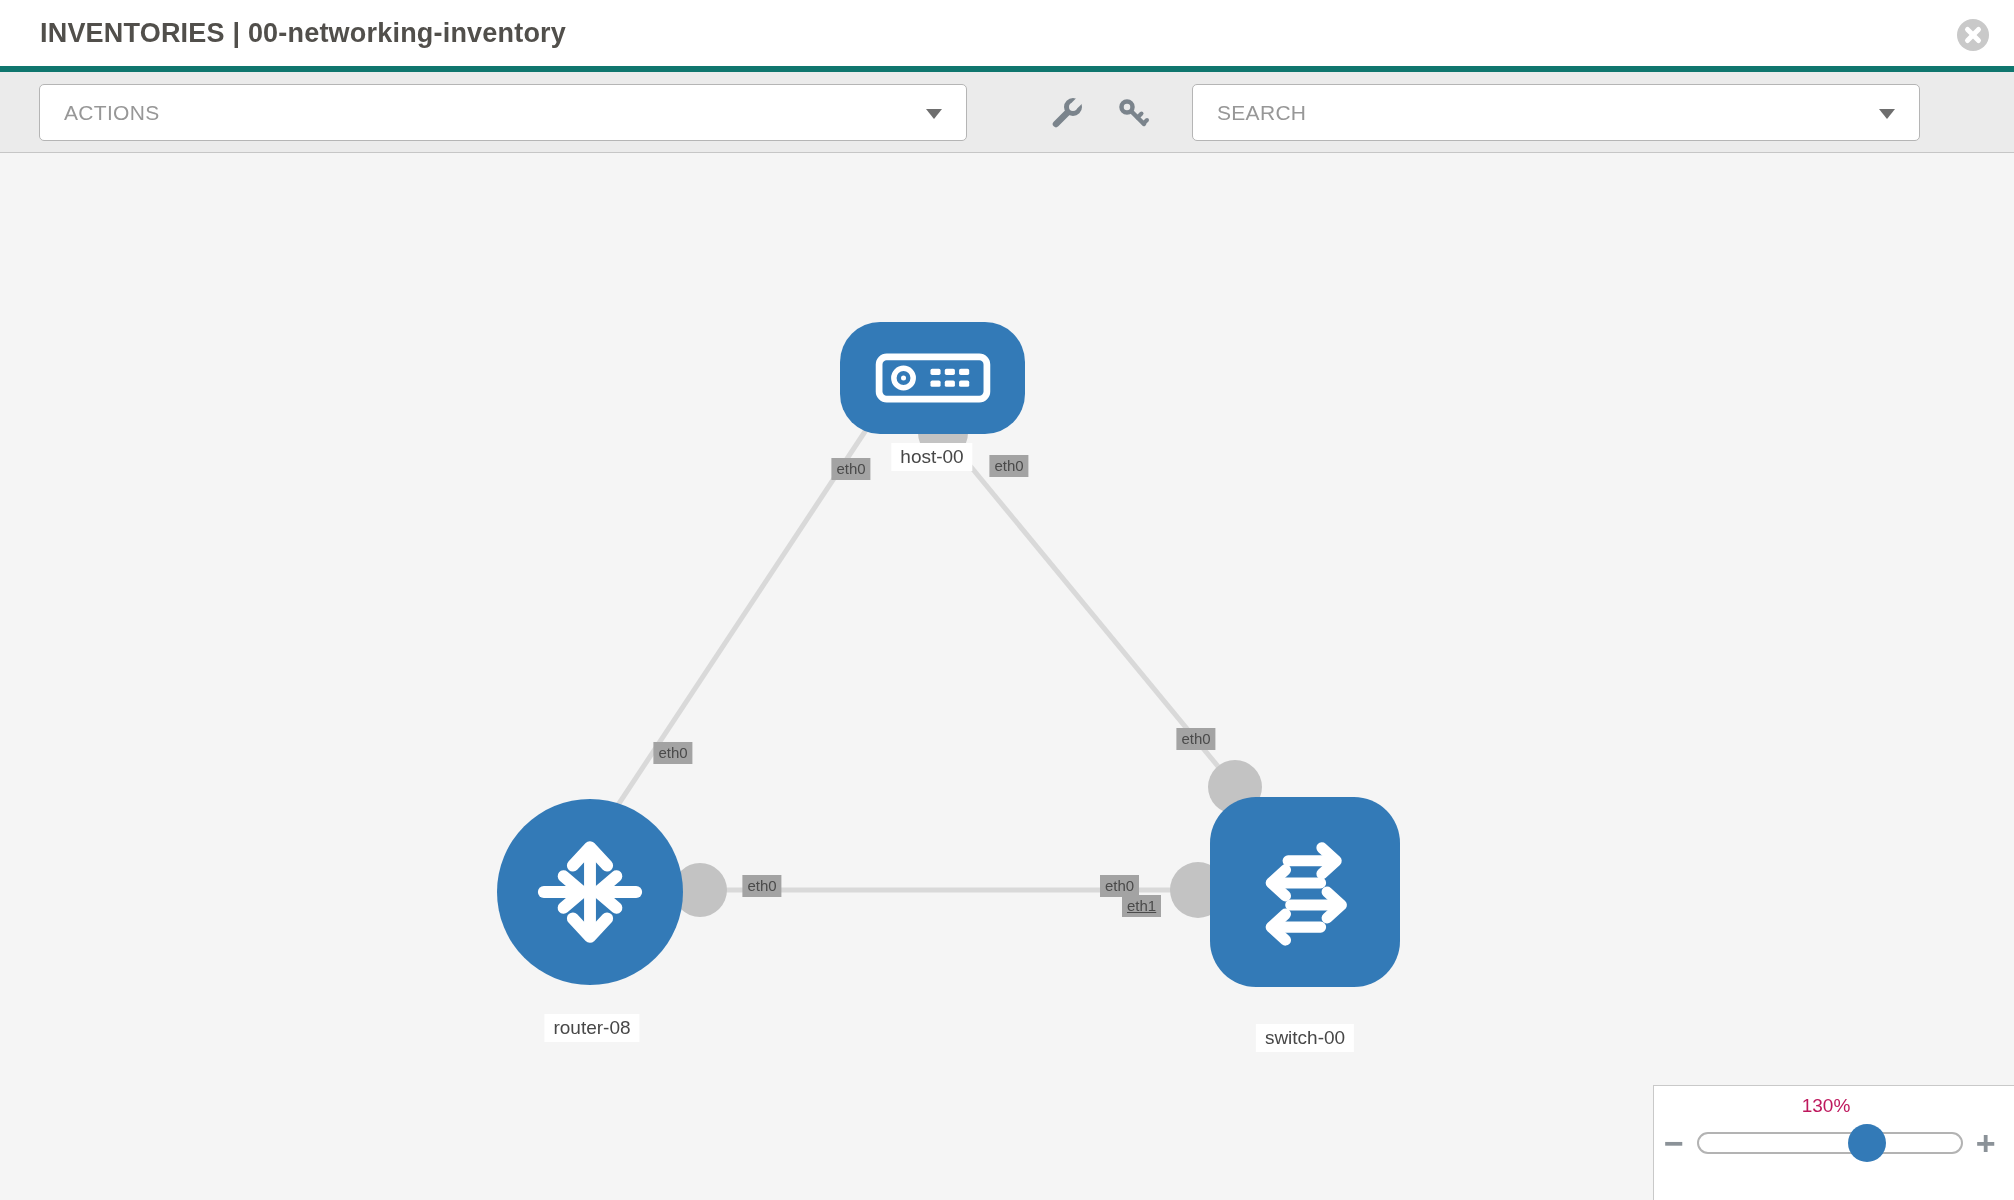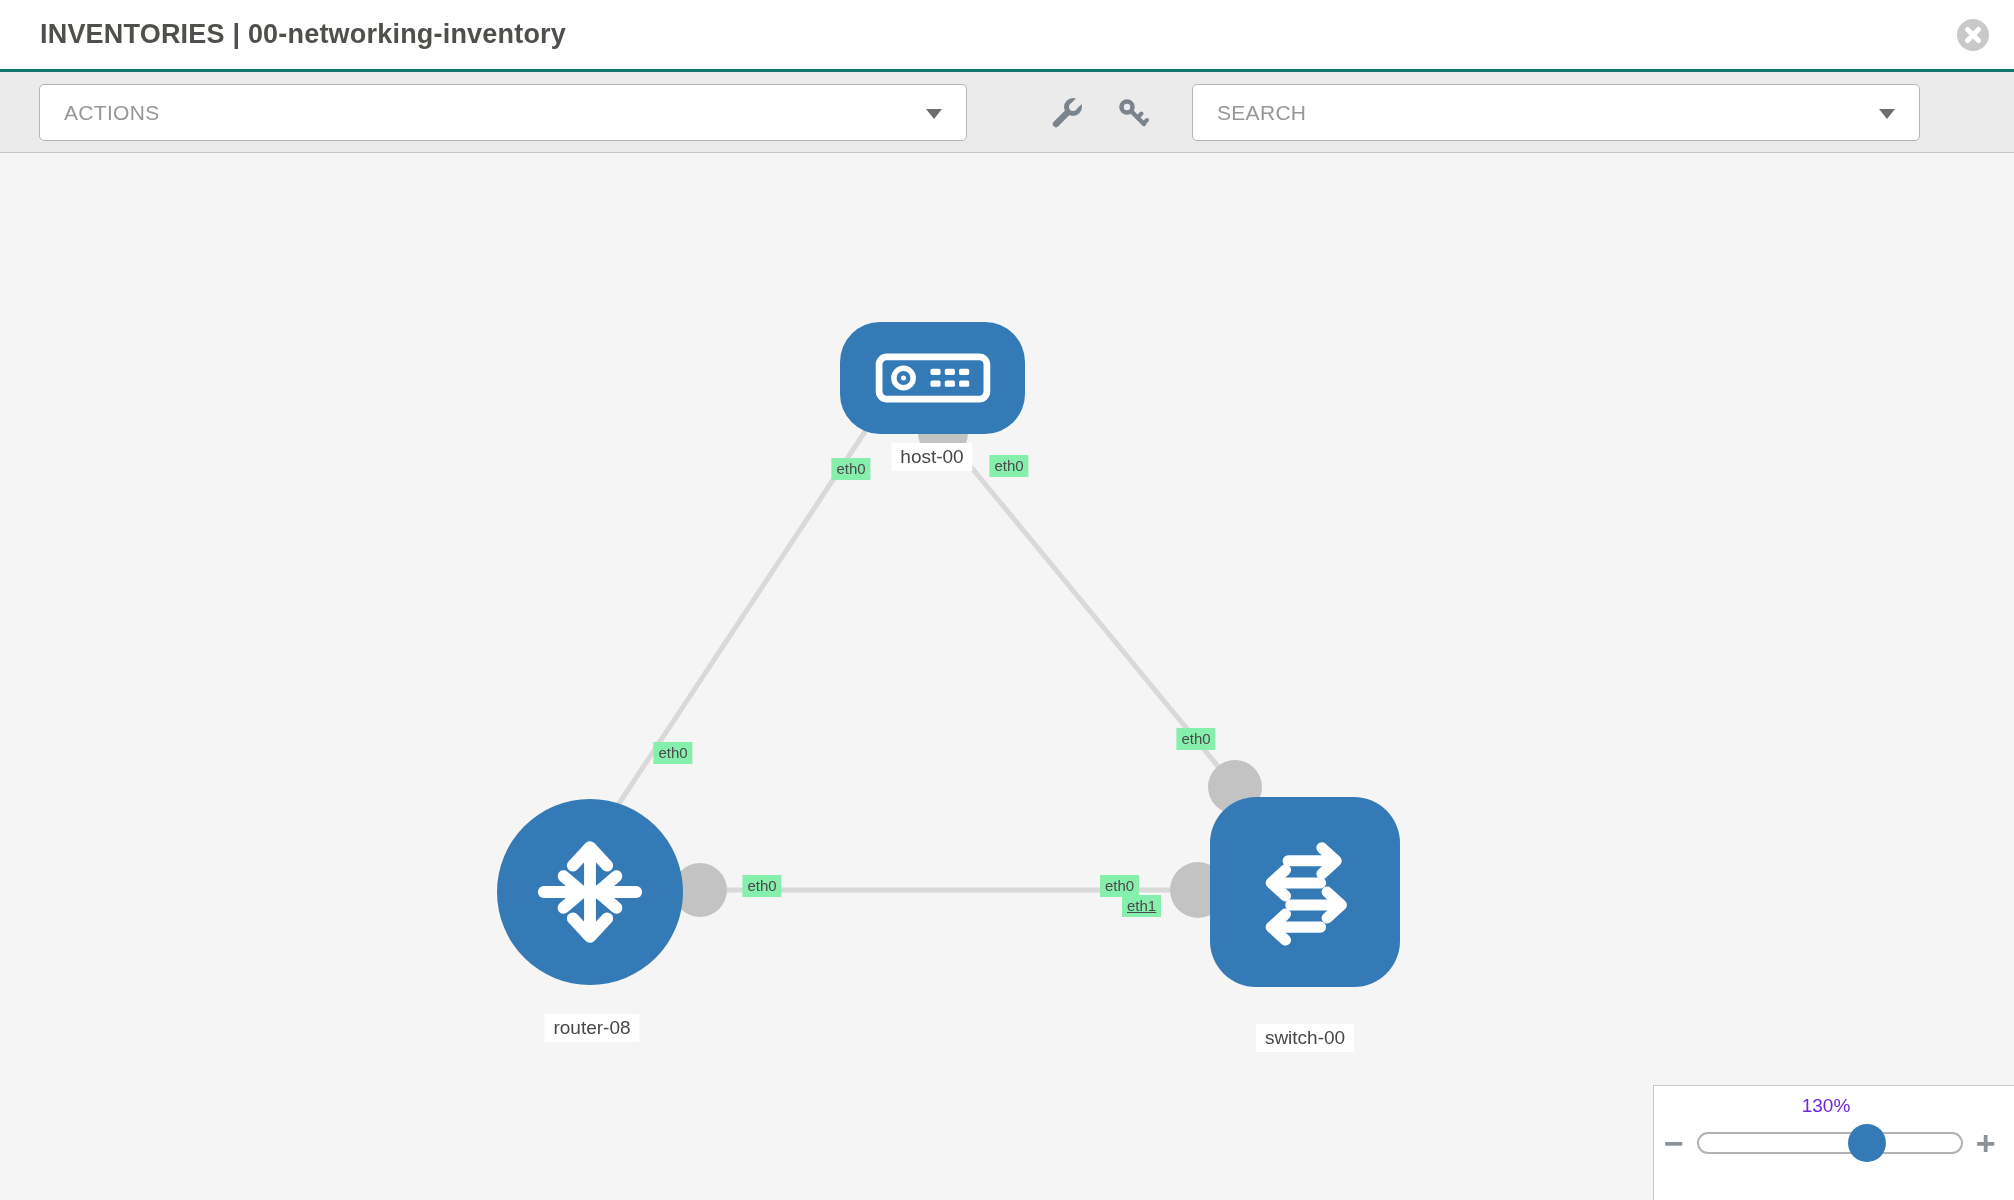--- a/index.html
+++ b/index.html
@@ -1,20 +1,20 @@
 <!DOCTYPE html>
 <html style="--node-blue: #337ab7; --link-gray: #d9d9d9; --connector-gray: #c3c3c3;"><head>
 <meta charset="utf-8">
 <style>
   * { margin:0; padding:0; box-sizing:border-box; }
   html,body { width:2014px; height:1200px; overflow:hidden; }
   body { font-family:"Liberation Sans", sans-serif; background:#ffffff; }
 
   
-  .header { height:72px; background:#fff; border-bottom:3px solid #0f766e;
+  .header { height:72px; background:#fff; border-bottom:6px solid #0f766e;
             position:relative; display:flex; align-items:center; padding:0 40px; }
   .page-title { font-size:27px; font-weight:bold; color:#514f4b; letter-spacing:.2px; }
   .close-btn { position:absolute; right:24px; top:18px; width:34px; height:34px; cursor:pointer; }
 
   
   .toolbar { height:81px; background:#ebebeb; border-bottom:1px solid #c6c6c6; position:relative; }
   .dropdown { position:absolute; top:12px; height:57px; background:#fff;
               border:1px solid #b5b5b5; border-radius:5px; display:flex; align-items:center;
               padding:0 24px; color:#979797; font-size:21px; letter-spacing:.3px; cursor:pointer; }
   .dd-actions { left:39px;  width:928px; }
@@ -33,29 +33,29 @@
   .links circle { fill:var(--connector-gray,#c3c3c3); }
 
   .node { position:absolute; background:var(--node-blue,#337ab7);
           display:flex; align-items:center; justify-content:center; cursor:pointer; }
   .node-host   { left:840px;  top:169px; width:185px; height:112px; border-radius:40px; }
   .node-router { left:497px;  top:646px; width:186px; height:186px; border-radius:50%; }
   .node-switch { left:1210px; top:644px; width:190px; height:190px; border-radius:46px; }
 
   .node-label { position:absolute; background:#fff; color:#474747; font-size:19px;
                 padding:3px 9px; transform:translateX(-50%); white-space:nowrap; }
-  .if-label { position:absolute; background:#86efac; color:#4a4a4a; font-size:15px;
+  .if-label { position:absolute; background:#a3a3a3; color:#4a4a4a; font-size:15px;
               padding:2px 5px; white-space:nowrap; line-height:18px; }
   .if-center { transform:translateX(-50%); }
 
   
   .zoom-panel { position:absolute; left:1653px; top:932px; width:364px; height:150px;
                 background:#fff; border:1px solid #c9c9c9; }
   .zoom-value { position:absolute; left:172px; top:9px; transform:translateX(-50%);
-                font-size:19px; color:#6d28d9; }
+                font-size:19px; color:#be185d; }
   .zoom-row { position:absolute; top:44px; left:0; width:100%;
               display:flex; align-items:center; }
   .zoom-btn { font-size:34px; font-weight:bold; color:#8b9298; line-height:26px;
               cursor:pointer; user-select:none; }
   .zoom-minus { margin-left:10px; }
   .zoom-plus  { margin-left:13px; }
   .zoom-track { position:relative; margin-left:13px; width:266px; height:22px;
                 background:#fff; border:2px solid #b3b3b3; border-radius:12px; cursor:pointer; }
   .zoom-knob { position:absolute; top:50%; transform:translateY(-50%);
                width:38px; height:38px; border-radius:50%;

